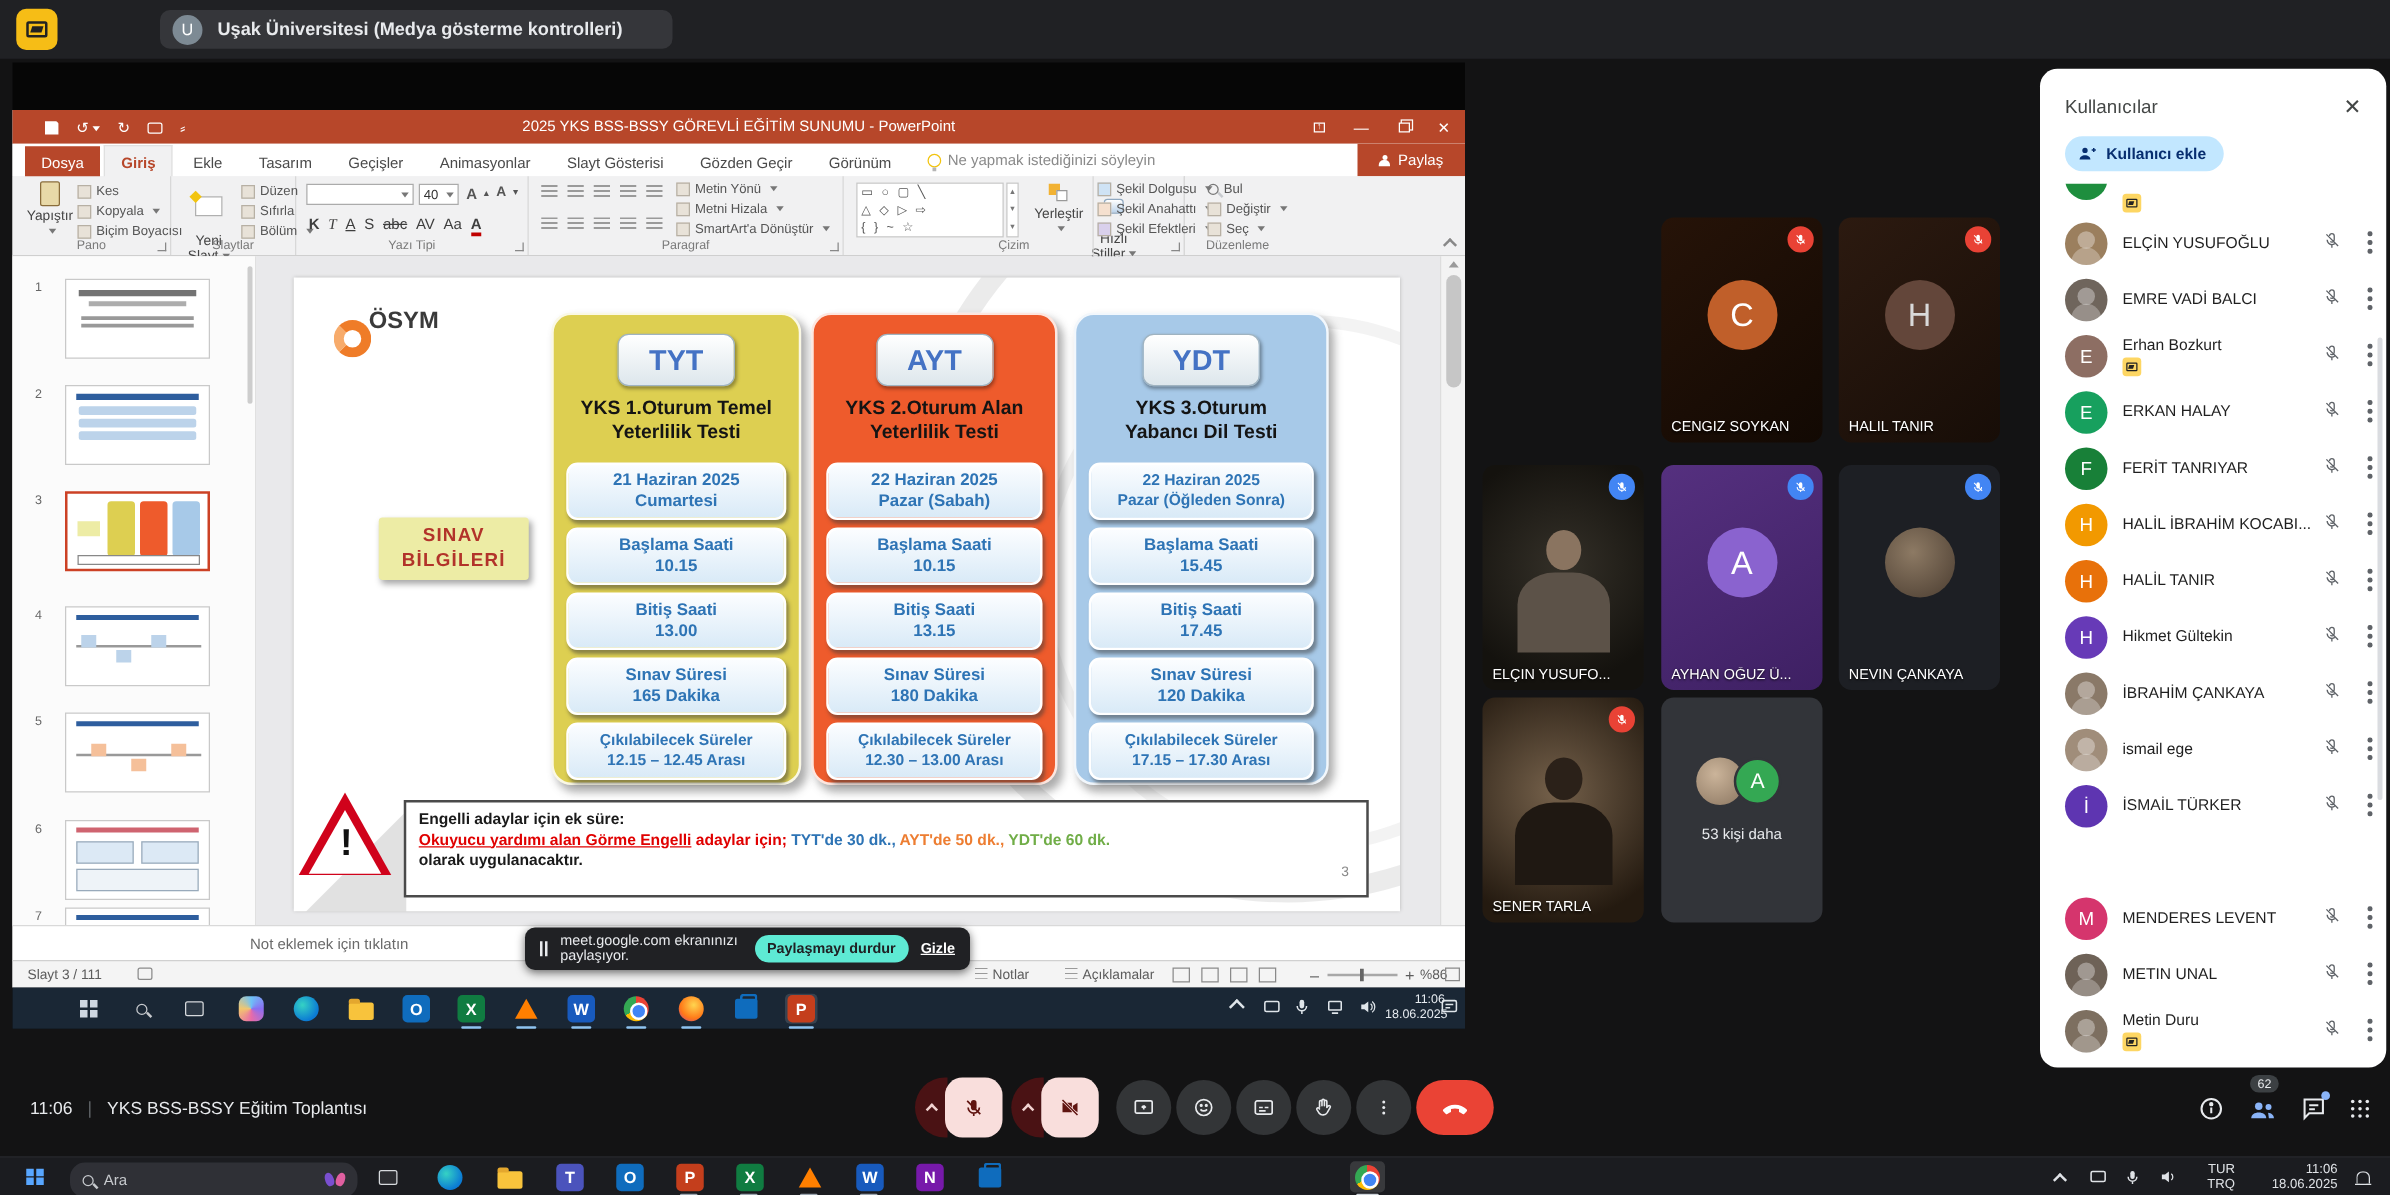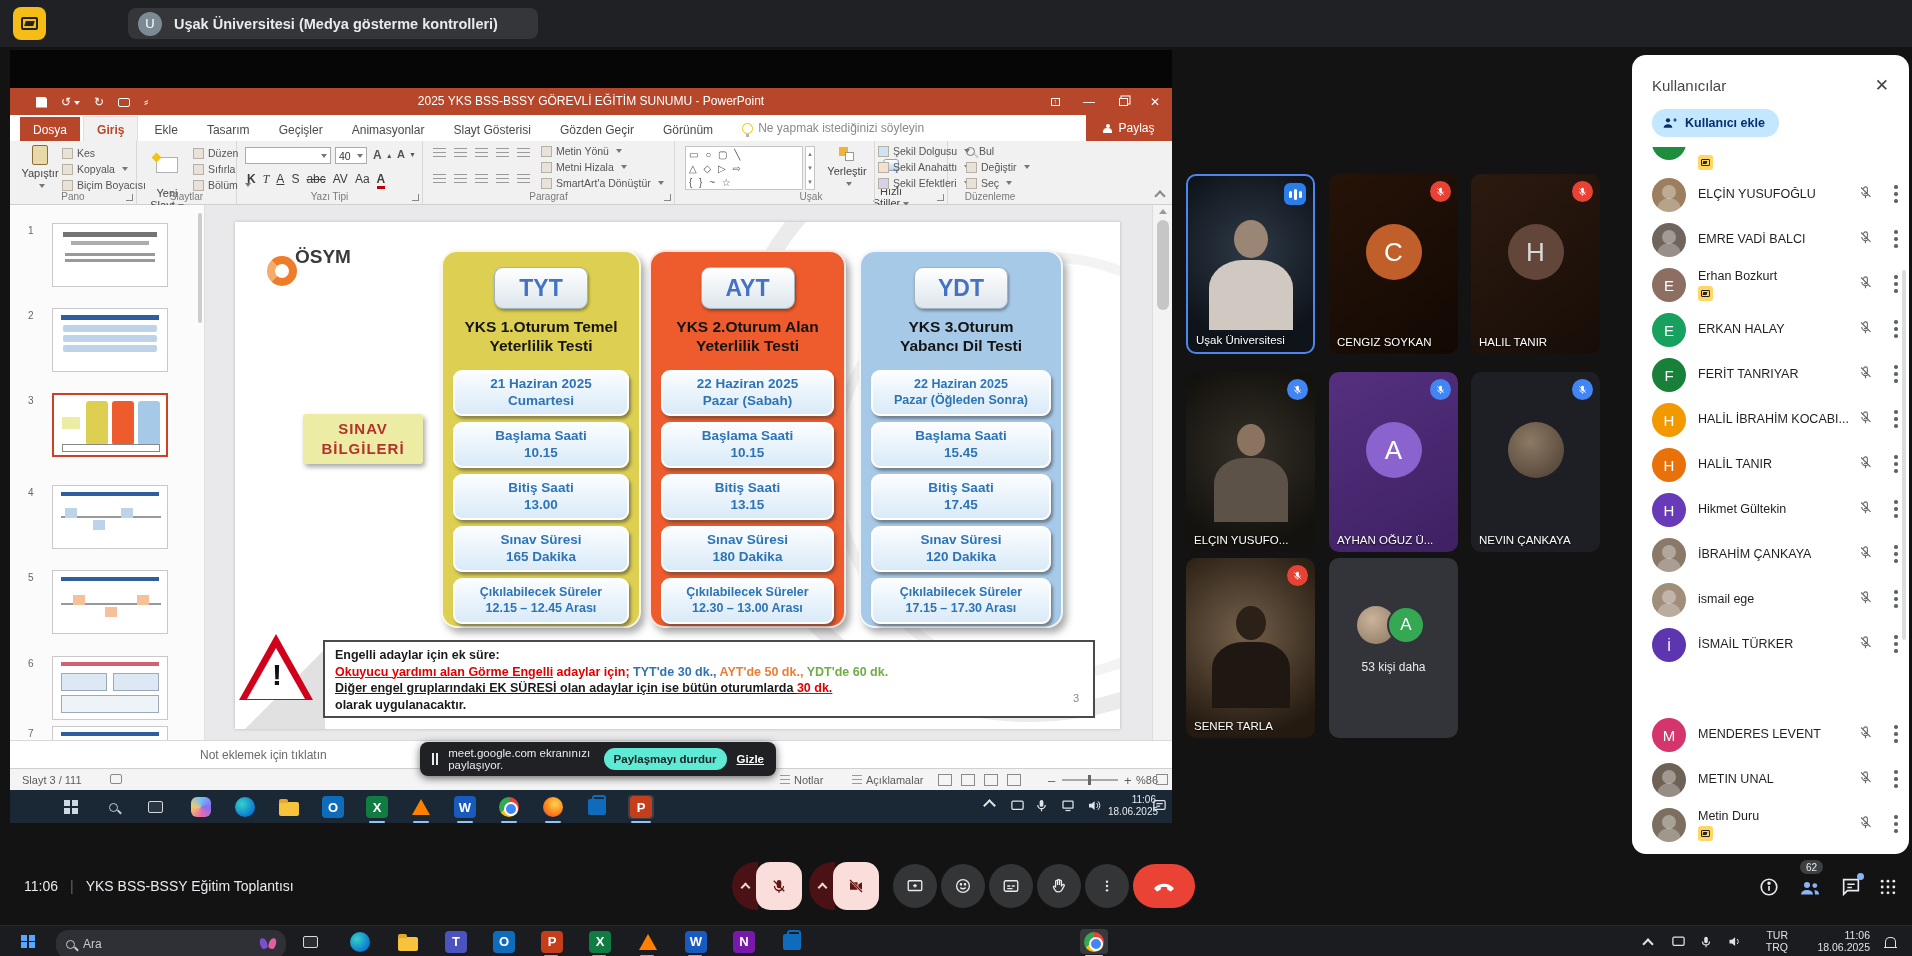--- a/index.html
+++ b/index.html
@@ -355,21 +355,21 @@
               <i style="position:absolute;left:6px;top:5px;width:9px;height:9px;background:#fff;border:1px solid #999"></i>
             </div>
           <span>Yerleştir</span><span class="dd"></span>
         </div>
         <div class="bigbtn pre" style="left:196px;top:4px;width:40px">
           <div style="width:16px;height:12px;margin:2px auto 2px;background:linear-gradient(#fff,#bcd3ea);border:1px solid #8fa8c0;border-radius:3px"></div>
           <span>Hızlı
 Stiller</span><span class="dd"></span>
         </div>
 
-        <div class="glabel">Uşak</div>
+        <div class="glabel">Çizim</div>
         <span style="position:absolute;right:3px;bottom:3px;width:7px;height:7px;border-right:1.5px solid #888;border-bottom:1.5px solid #888"></span>
       </div>
 
       <div class="grp" style="left:938px;width:74px;border-left:1px solid #d8d8d8;margin-left:-74px"></div>
       <div style="position:absolute;left:868px;top:0;width:70px;height:63px">
         <div class="smallrow" style="left:0;top:4px">
             <span class="mini" style="background:#cfe3f5"></span>
             <span>Şekil Dolgusu</span>
             <span class="dd"></span>
           </div>
@@ -517,21 +517,20 @@
             <div class="cell pre small" style="top:326px">Çıkılabilecek Süreler
 17.15 – 17.30 Arası</div>
           </div>
 
           <div class="wtri"></div>
           <div class="wtri-in"></div>
           <div class="wexc">!</div>
           <div id="warnbox">
             <div><span>Engelli adaylar için ek süre:</span></div>
             <div><span class="red ul">Okuyucu yardımı alan Görme Engelli</span><span class="red"> adaylar için;</span><span class="blue"> TYT'de 30 dk.,</span><span class="orange"> AYT'de 50 dk.,</span><span class="green"> YDT'de 60 dk.</span></div>
-            <div><span class="ul">Diğer engel gruplarındaki EK SÜRESİ olan adaylar için ise bütün oturumlarda </span><span class="red ul">30 dk.</span></div>
             <div><span>olarak uygulanacaktır.</span></div>
           </div>
           <div style="position:absolute;left:838px;top:470px;font-size:11px;color:#888">3</div>
         </div>
       </div>
 
       <div class="a" id="vscroll">
         <div style="margin:4px auto 0;width:0;height:0;border-left:4px solid transparent;border-right:4px solid transparent;border-bottom:5px solid #9a9a9a"></div>
         <div style="margin:6px auto 0;width:12px;height:90px;background:#c6c6c6;border-radius:6px"></div>
       </div>
@@ -649,30 +648,20 @@
       </div>
   </div>
 
   <div class="a" id="toast">
     <span class="pbars"></span>
     <span>meet.google.com ekranınızı paylaşıyor.</span>
     <span class="pill">Paylaşmayı durdur</span>
     <span class="gz">Gizle</span>
   </div>
 
-  <div class="tile t-usak" style="left:1186px;top:174px">
-    <div class="s-head" style="top:44px;width:34px;height:38px;background:#9b8574"></div>
-    <div class="s-body" style="top:84px;width:84px;height:70px;background:#cfc9c2"></div>
-    <div class="audiobadge">
-        <i style="height:7px"></i>
-        <i style="height:11px"></i>
-        <i style="height:7px"></i>
-      </div>
-    <div class="nm">Uşak Üniversitesi</div>
-  </div>
   <div class="tile t-cengiz" style="left:1329px;top:174px">
     <div class="lav" style="background: rgb(192, 95, 42);">
         <span>C</span>
       </div>
     <div class="micbadge r">
         <svg width="11" height="11" viewBox="0 0 24 24">
           <path d="M12 15a3 3 0 0 0 3-3V7a3 3 0 0 0-6 0v5a3 3 0 0 0 3 3z" fill="#fff"></path>
           <path d="M6 12a6 6 0 0 0 12 0M12 18v3M5 5l14 14" stroke="#fff" stroke-width="1.8" fill="none"></path>
         </svg>
       </div>

